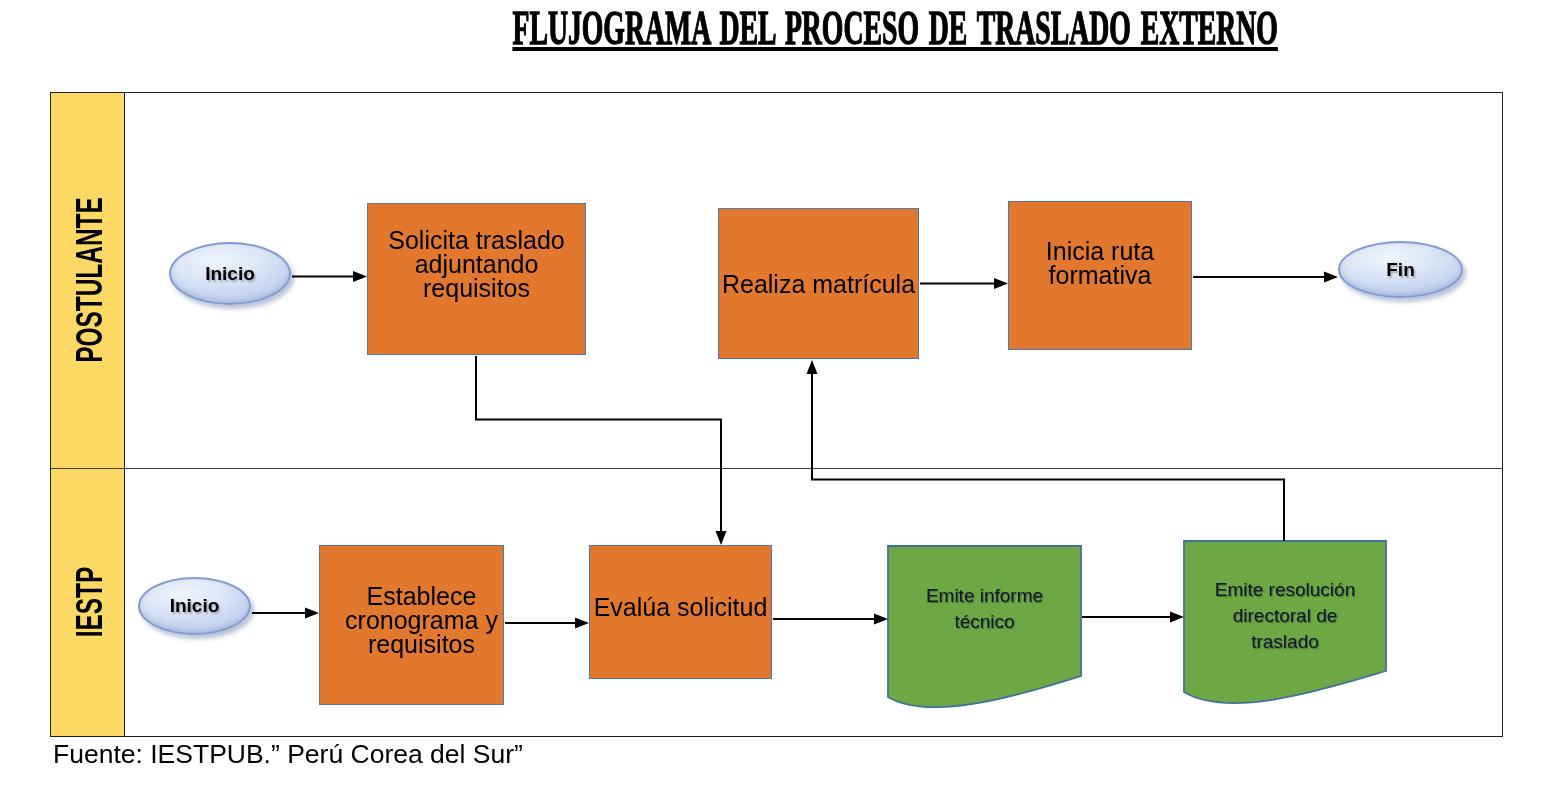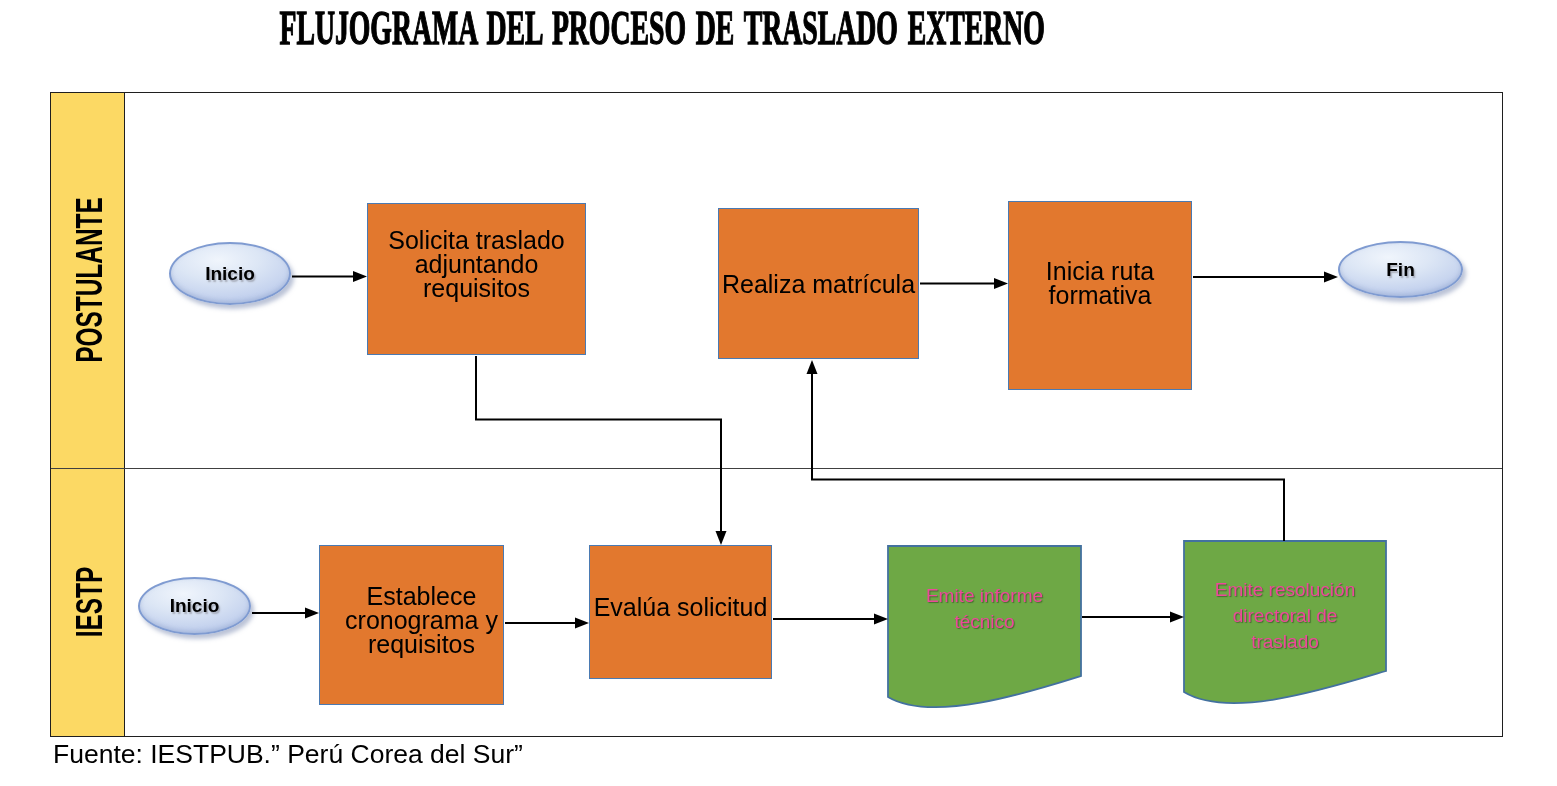--- a/index.html
+++ b/index.html
@@ -13,21 +13,21 @@
     --divider:#404040;
     --terminator-border:#7f9bd1;
   }
   *{margin:0;padding:0;box-sizing:border-box;}
   html,body{width:1557px;height:786px;background:#ffffff;overflow:hidden;}
   body{font-family:"Liberation Sans","DejaVu Sans",sans-serif;color:#000;}
   .canvas{position:relative;width:1557px;height:786px;background:#fff;}
 
   
   .title-wrap{position:absolute;left:0;top:2px;width:1557px;height:52px;
-    display:flex;align-items:center;justify-content:flex-start;}
+    display:flex;align-items:center;justify-content:flex-end;text-decoration:underline;}
   .title{font-family:"Liberation Serif","DejaVu Serif",serif;font-weight:bold;
     font-size:48px;line-height:48px;letter-spacing:0px;word-spacing:5px;color:#000;
     -webkit-text-stroke:1.35px #000;
     transform:scaleX(0.578);transform-origin:center center;white-space:nowrap;}
 
   
   .board{position:absolute;left:50px;top:92px;width:1453px;height:645px;
     border:1.6px solid var(--table-border);}
   .band{position:absolute;left:0;top:0;width:74px;height:100%;
     background:var(--band-fill);border-right:1.6px solid var(--table-border);}
@@ -44,21 +44,21 @@
   .process{background:var(--process-fill);border:1.6px solid var(--process-border);}
   .process .lbl{white-space:pre-line;}
   .terminator{border-radius:50%;
     background:radial-gradient(ellipse 118% 112% at 40% 27%, #f0f5fc 0%, #dce6f5 30%, #c4d2ee 58%, #abc0e7 88%, #a2b8e3 100%);
     border:2px solid var(--terminator-border);
     box-shadow:3px 4px 4px rgba(120,135,175,0.5), inset 0 -2px 4px rgba(130,150,195,0.4);
     font-weight:bold;font-size:19px;}
   .terminator .lbl{text-shadow:1.5px 1.5px 1.5px rgba(120,120,130,0.5);}
   .doc-svg{position:absolute;overflow:visible;}
   .doc-text{position:absolute;display:flex;align-items:center;justify-content:center;
-    text-align:center;color:#ec4899;font-size:19px;line-height:26px;
+    text-align:center;color:#0f172a;font-size:19px;line-height:26px;
     text-shadow:1px 1.2px 1px rgba(30,50,25,0.5);}
   .doc-text .lbl{white-space:pre-line;}
 
   
   .wires{position:absolute;left:0;top:0;width:1557px;height:786px;pointer-events:none;}
   .wires path{stroke:var(--line-color);stroke-width:2px;fill:none;}
   .wires polygon{fill:var(--line-color);stroke:none;}
 
   
   .footer{position:absolute;left:53px;top:739px;font-size:26.5px;line-height:30px;color:#000;text-align:right;}
@@ -85,21 +85,21 @@
 
   <div class="node process" style="left:367px;top:203px;width:219px;height:152px;">
     <span class="lbl" style="transform:translateY(-15px);">Solicita traslado
 adjuntando requisitos</span>
   </div>
 
   <div class="node process" style="left:718px;top:208px;width:201px;height:151px;">
     <span class="lbl">Realiza matrícula</span>
   </div>
 
-  <div class="node process" style="left:1008px;top:201px;width:184px;height:189px;justify-content:center;">
+  <div class="node process" style="left:1008px;top:201px;width:184px;height:149px;justify-content:center;">
     <span class="lbl" style="transform:translateY(-13px);">Inicia ruta
 formativa</span>
   </div>
 
   <div class="node terminator" style="left:1338px;top:241px;width:125px;height:57px;">
     <span class="lbl">Fin</span>
   </div>
 
   <div class="node terminator" style="left:138px;top:577px;width:113px;height:58px;">
     <span class="lbl">Inicio</span>

